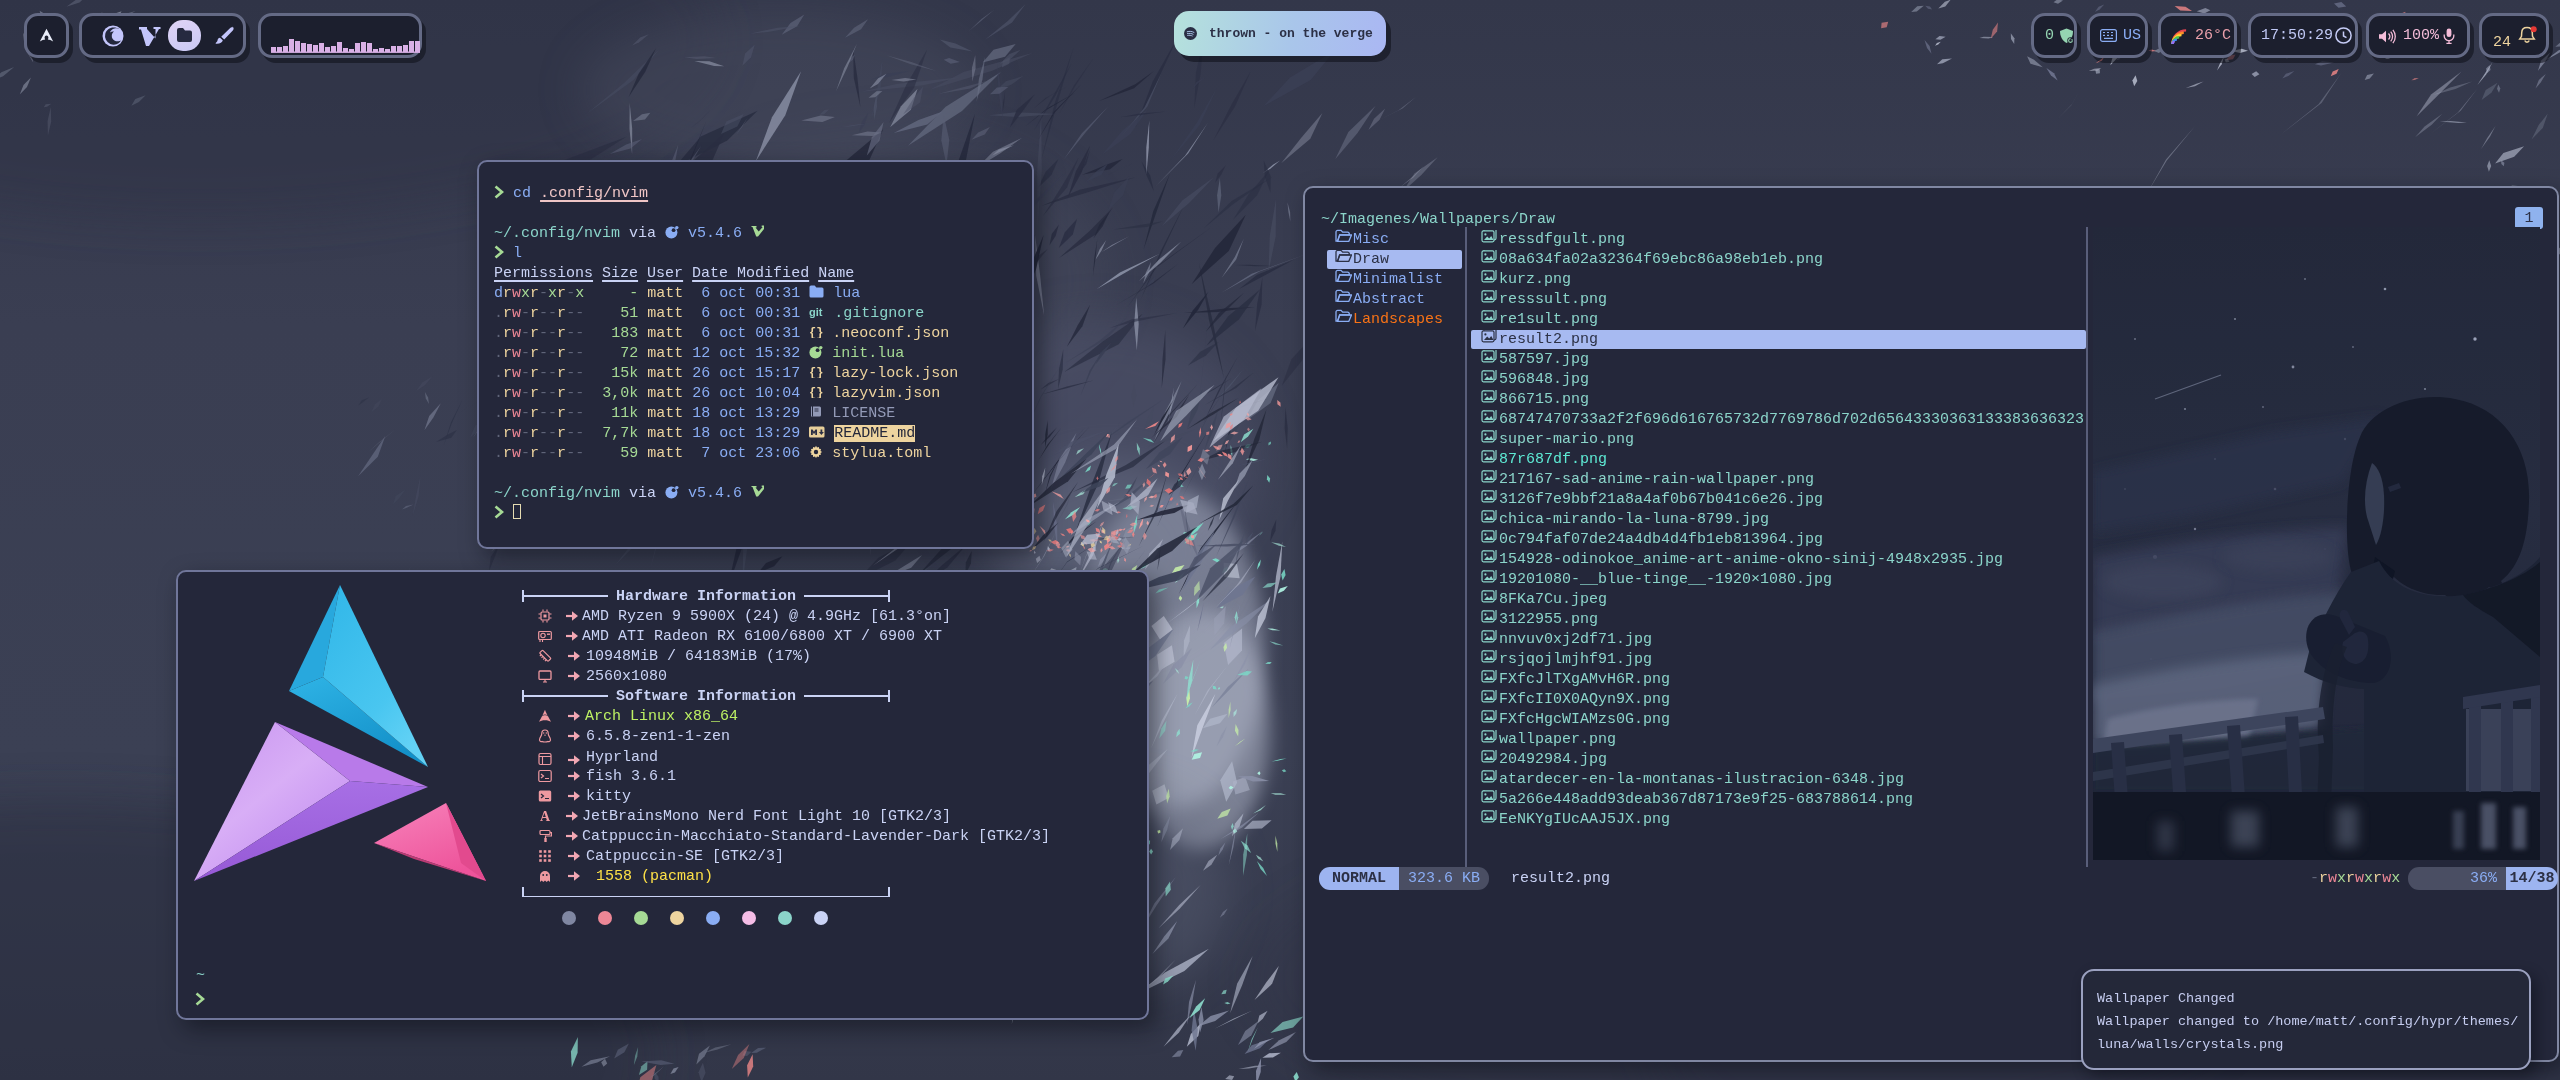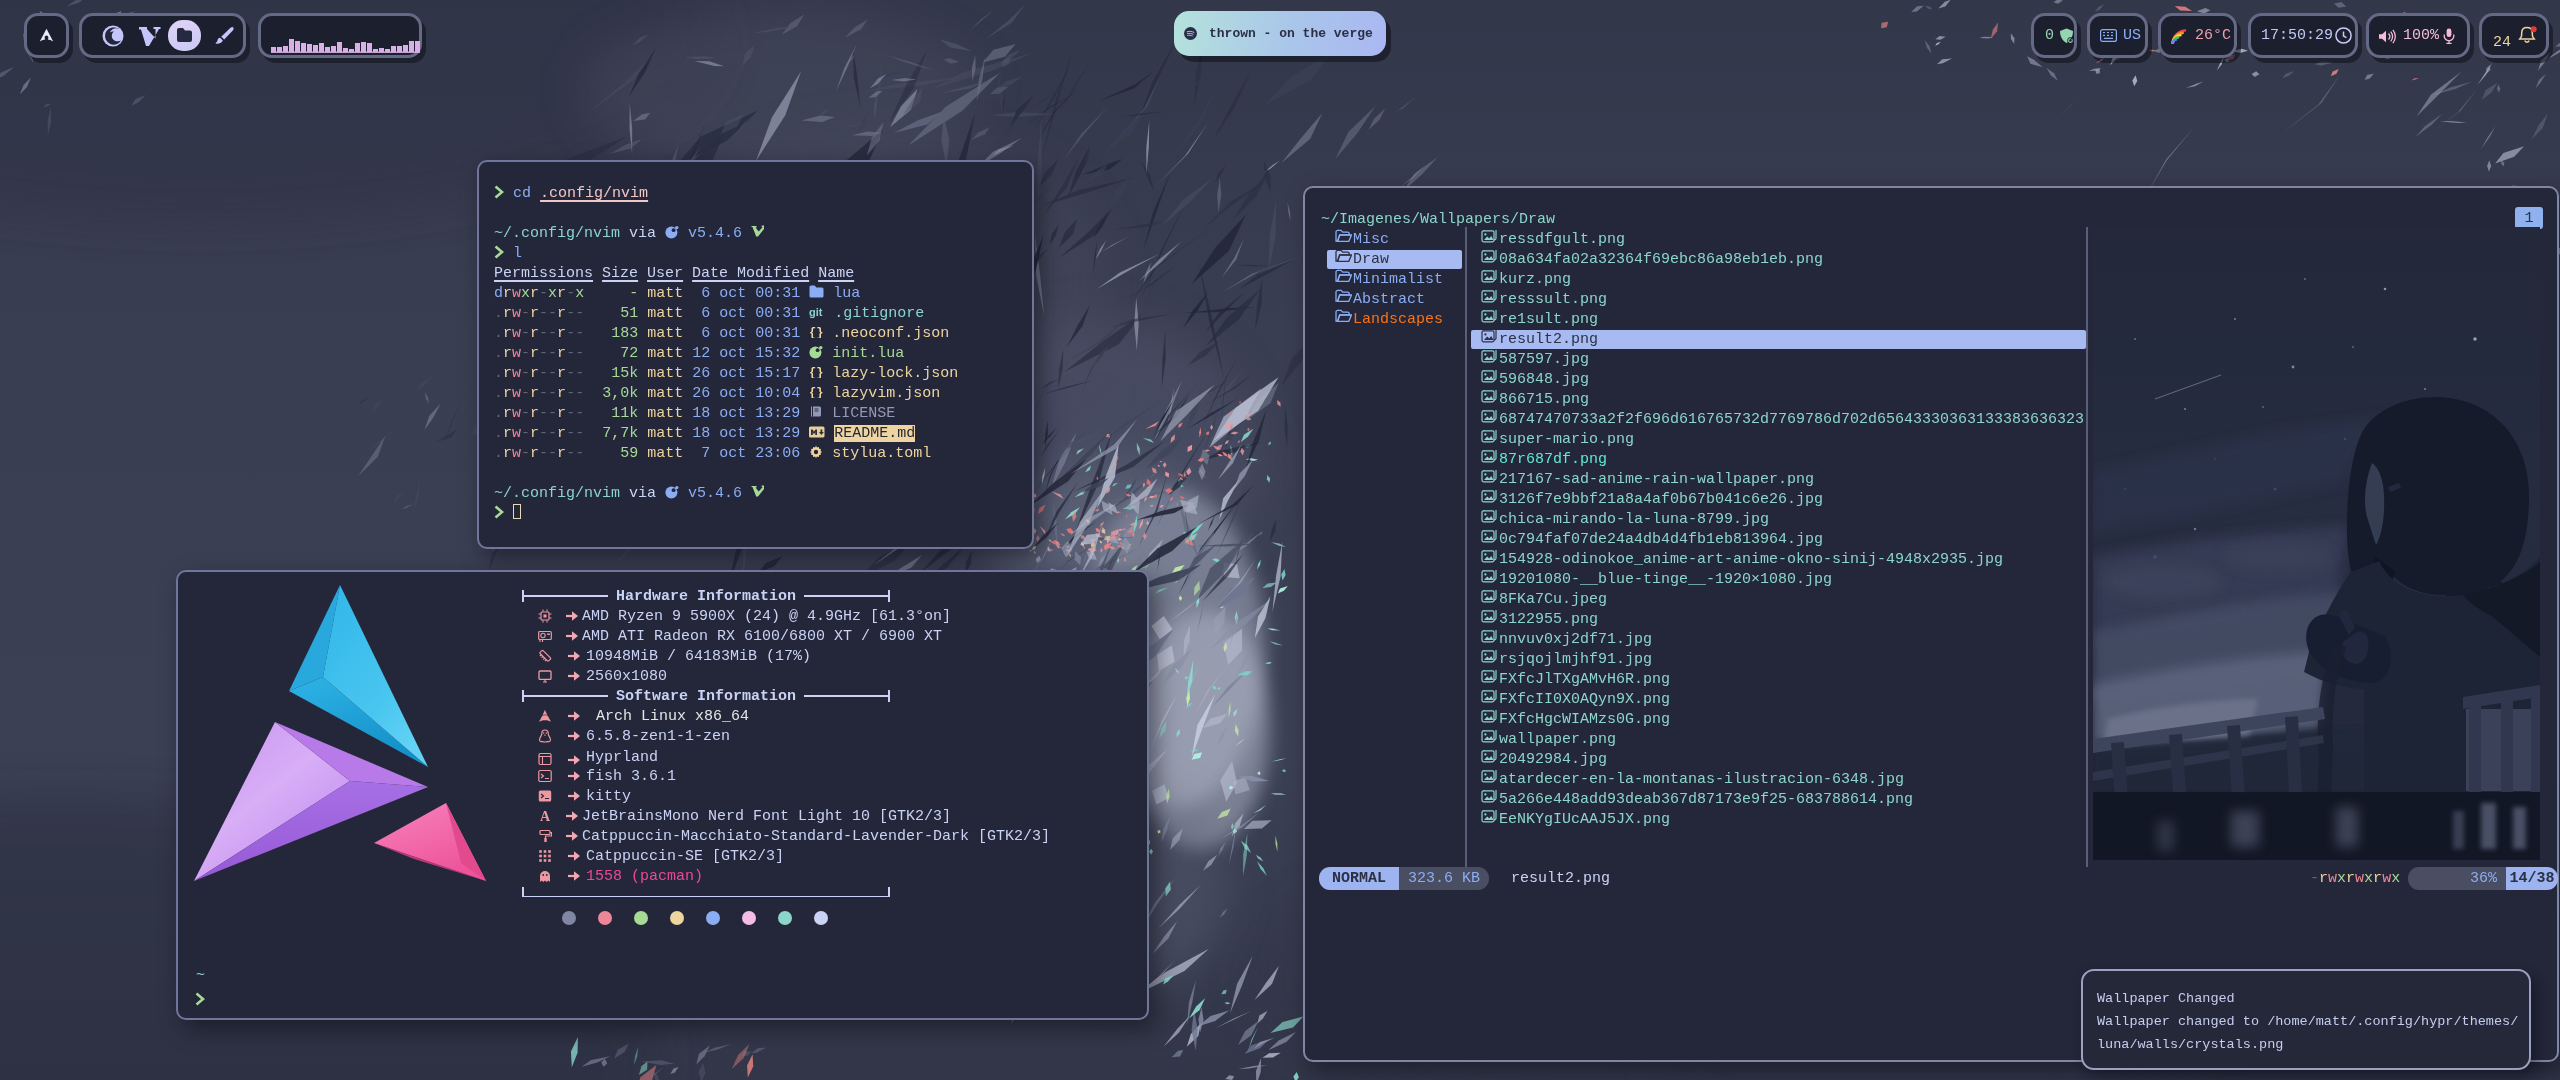--- a/index.html
+++ b/index.html
@@ -1160,21 +1160,21 @@
           <svg width="14" height="14" viewBox="0 0 14 14">
             <path d="M7 0.8 c.8 2.3 1.6 4 2.7 5.9 -.7-.6-1.6-1.1-2.7-1.1 s-2 .5-2.7 1.1z M4 7.3 c.6-.5 1.7-1 3-1 s2.4.5 3 1 l3 5.4 c-1.5-.9-3.4-1.5-6-1.5 s-4.5.6-6 1.5z" fill="#ee99a0"></path>
           </svg>
         </div>
         <div style="width:16px;margin-left:13px;display:flex">
           <svg width="14" height="12" viewBox="0 0 14 12">
             <path d="M1 6 h8" stroke="#f2a7b3" stroke-width="2.2"></path>
             <path d="M7 1.2 L13 6 L7 10.8z" fill="#f2a7b3"></path>
           </svg>
         </div>
-        <div style="margin-left:13px;color:#e5e5e5;font:15px 'Liberation Mono',monospace;white-space:pre">Arch Linux x86_64</div>
+        <div style="margin-left:2px;color:#bef264;font:15px 'Liberation Mono',monospace;white-space:pre">Arch Linux x86_64</div>
       </div>
       <div style="height:20px;display:flex;align-items:center">
         <div style="width:16px;margin-left:16px;display:flex">
           <svg width="14" height="14" viewBox="0 0 14 14">
             <path d="M7 1 c2 0 3.2 1.5 3.2 3.6 0 1 .4 2 1.1 3 .8 1.2 1.4 2.4 1.2 3.6 -.3 1.4-1.6 1.6-2.6 1.3 -.8 .5-2 .5-2.9 .5 s-2.1 0-2.9-.5 c-1 .3-2.3.1-2.6-1.3 -.2-1.2 .4-2.4 1.2-3.6 .7-1 1.1-2 1.1-3 C3.8 2.5 5 1 7 1z" fill="none" stroke="#ee99a0" stroke-width="1.2"></path>
             <circle cx="5.7" cy="4" r="0.7" fill="#ee99a0"></circle>
             <circle cx="8.3" cy="4" r="0.7" fill="#ee99a0"></circle>
             <path d="M5.8 5.8 h2.4 l-1.2 1.2z" fill="#ee99a0"></path>
           </svg>
         </div>
@@ -1290,21 +1290,21 @@
             <circle cx="5.2" cy="6" r="0.9" fill="#24273a"></circle>
             <circle cx="8.8" cy="6" r="0.9" fill="#24273a"></circle>
           </svg>
         </div>
         <div style="width:16px;margin-left:13px;display:flex">
           <svg width="14" height="12" viewBox="0 0 14 12">
             <path d="M1 6 h8" stroke="#f2a7b3" stroke-width="2.2"></path>
             <path d="M7 1.2 L13 6 L7 10.8z" fill="#f2a7b3"></path>
           </svg>
         </div>
-        <div style="margin-left:3px;color:#ec4899;font:15px 'Liberation Mono',monospace;white-space:pre">1558 (pacman)</div>
+        <div style="margin-left:13px;color:#fde047;font:15px 'Liberation Mono',monospace;white-space:pre">1558 (pacman)</div>
       </div>
     </div>
     <div class="abs" style="left:344px;top:315px;width:368px;height:10px;border-left:2px solid #cad3f5;border-right:2px solid #cad3f5;border-bottom:1.5px solid #cad3f5"></div>
     <div style="position:absolute;left:384px;top:339px;width:14px;height:14px;border-radius:7px;background:#8087a2"></div>
     <div style="position:absolute;left:420px;top:339px;width:14px;height:14px;border-radius:7px;background:#ed8796"></div>
     <div style="position:absolute;left:456px;top:339px;width:14px;height:14px;border-radius:7px;background:#a6da95"></div>
     <div style="position:absolute;left:492px;top:339px;width:14px;height:14px;border-radius:7px;background:#eed49f"></div>
     <div style="position:absolute;left:528px;top:339px;width:14px;height:14px;border-radius:7px;background:#8aadf4"></div>
     <div style="position:absolute;left:564px;top:339px;width:14px;height:14px;border-radius:7px;background:#f5bde6"></div>
     <div style="position:absolute;left:600px;top:339px;width:14px;height:14px;border-radius:7px;background:#8bd5ca"></div>

